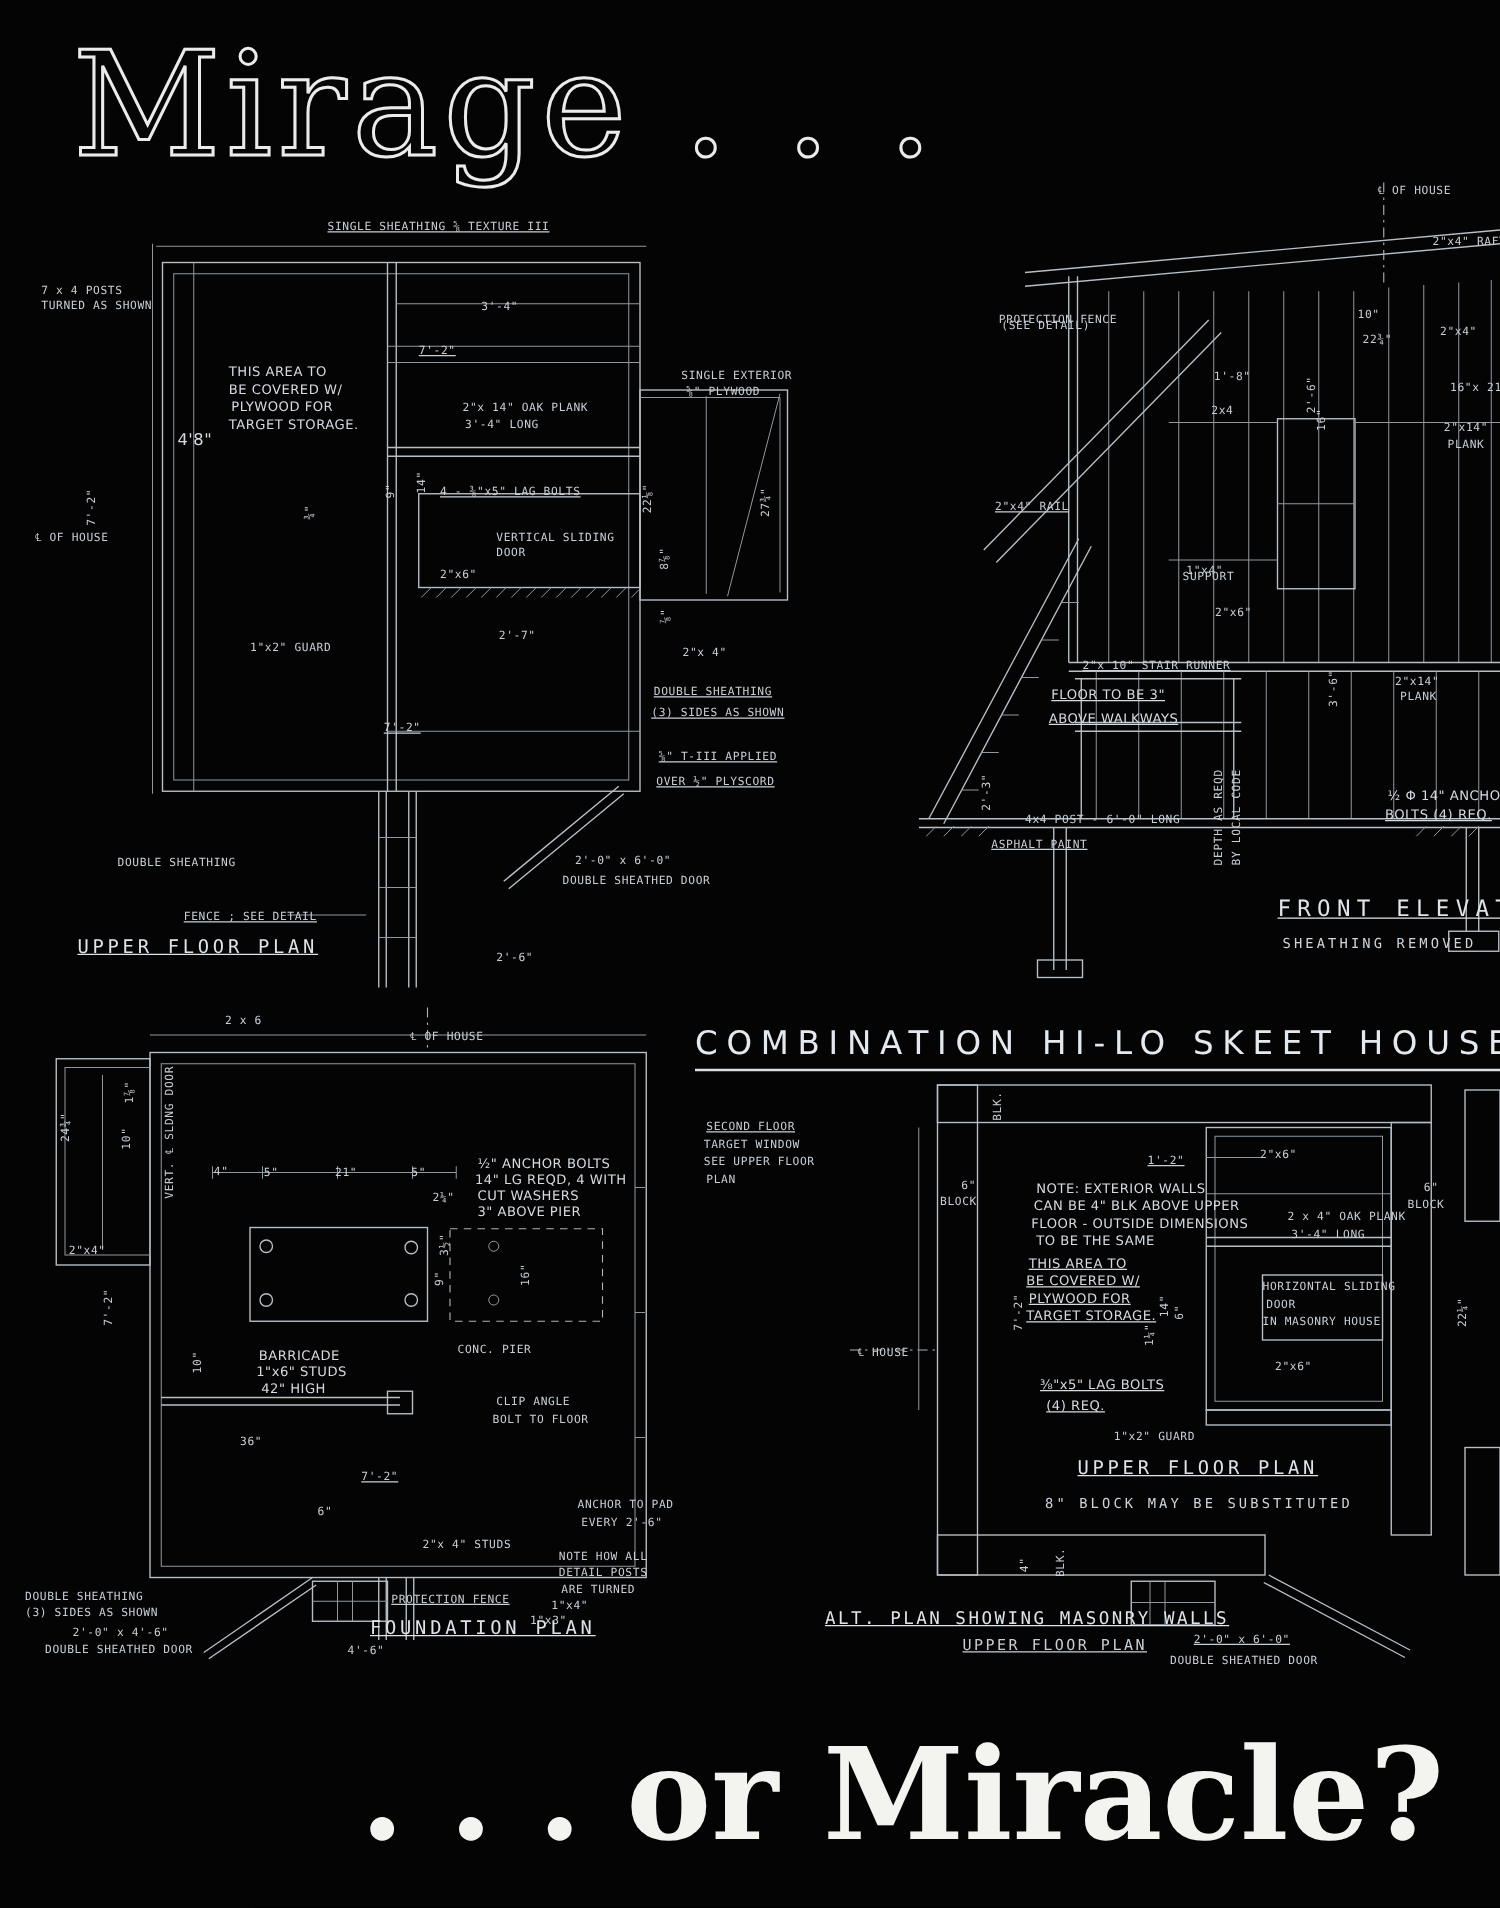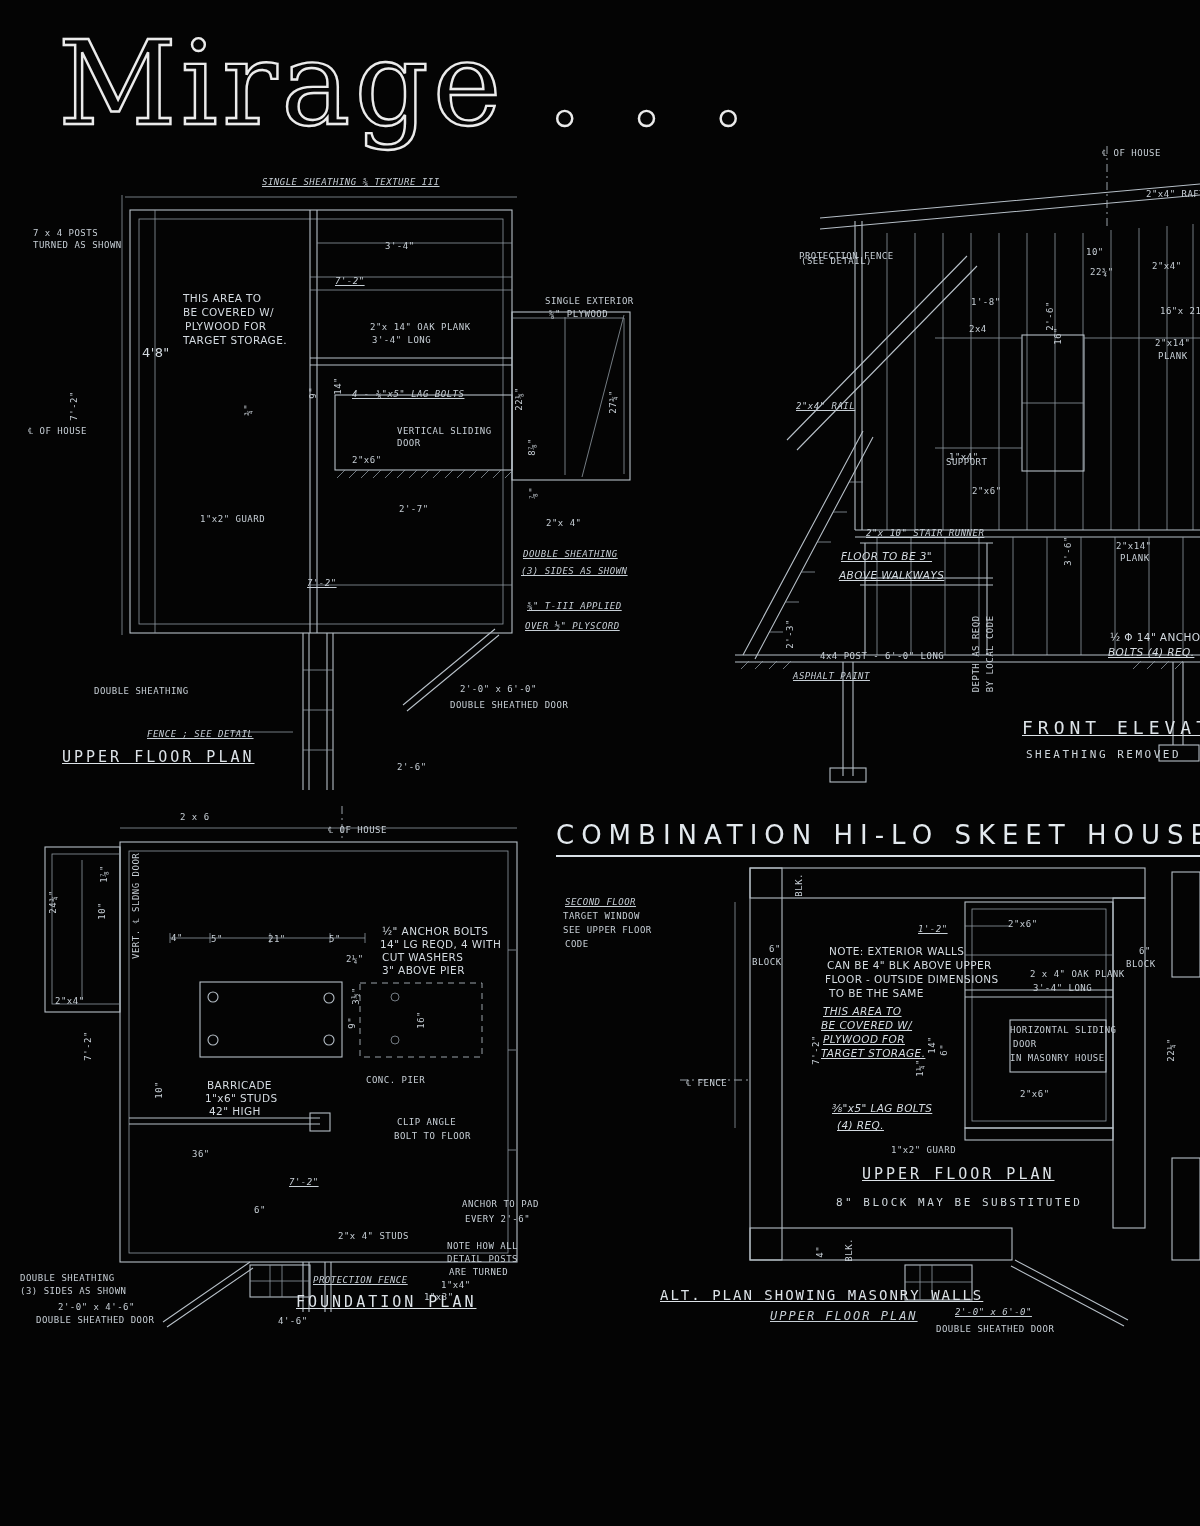--- a/index.html
+++ b/index.html
@@ -3,21 +3,21 @@
 <meta charset="utf-8">
 <style>
   html,body{margin:0;padding:0;background:#000;}
   #page{position:relative;width:1200px;height:1526px;background:#040404;overflow:hidden;
         font-family:"DejaVu Sans Mono",monospace;}
   
   .ann{position:absolute;font:9px/1.3 "DejaVu Sans Mono",monospace;color:#c7cfd6;
        letter-spacing:.5px;white-space:nowrap;}
   .hw{font-family:"DejaVu Sans",sans-serif;font-size:10.5px;color:#d4dbe1;letter-spacing:.4px;}
   .v{transform:rotate(-90deg);}
-  .u{text-decoration:underline;font-style:italic;}
+  .u{text-decoration:underline;}
   .strike{text-decoration:underline line-through;}
   .big{font-size:13px;}
   .cap{font-size:15px;letter-spacing:3px;color:#dde3e8;text-decoration:underline;}
   .cap-lg{font-size:18px;letter-spacing:5px;}
   .cap-md{font-size:14px;letter-spacing:2px;text-align:center;}
   .cap-sm{font-size:12px;letter-spacing:2px;}
   .sub{font-size:11px;letter-spacing:2.5px;color:#cdd5db;}
   
   #title-top{position:absolute;left:46px;top:2px;}
   #title-bottom{position:absolute;left:288px;top:1376px;font-family:"DejaVu Serif",serif;
@@ -248,21 +248,21 @@
   <div class="ann cap" style="left:296px;top:1293px">FOUNDATION PLAN</div>
   <div class="ann" style="left:278px;top:1316px">4'-6"</div>
   <div class="ann" style="left:20px;top:1273px">DOUBLE SHEATHING</div>
   <div class="ann" style="left:20px;top:1286px">(3) SIDES AS SHOWN</div>
   <div class="ann" style="left:58px;top:1302px">2'-0" x 4'-6"</div>
   <div class="ann" style="left:36px;top:1315px">DOUBLE SHEATHED DOOR</div>
 
   <div class="ann u" style="left:565px;top:897px">SECOND FLOOR</div>
   <div class="ann" style="left:563px;top:911px">TARGET WINDOW</div>
   <div class="ann" style="left:563px;top:925px">SEE UPPER FLOOR</div>
-  <div class="ann" style="left:565px;top:939px">CODE</div>
+  <div class="ann" style="left:565px;top:939px">PLAN</div>
   <div class="ann v" style="left:788px;top:879px">BLK.</div>
   <div class="ann u" style="left:918px;top:924px">1'-2"</div>
   <div class="ann" style="left:1008px;top:919px">2"x6"</div>
   <div class="ann" style="left:769px;top:944px">6"</div>
   <div class="ann" style="left:752px;top:957px">BLOCK</div>
   <div class="ann" style="left:1139px;top:946px">6"</div>
   <div class="ann" style="left:1126px;top:959px">BLOCK</div>
   <div class="ann hw" style="left:829px;top:945px">NOTE: EXTERIOR WALLS</div>
   <div class="ann hw" style="left:827px;top:959px">CAN BE 4" BLK ABOVE UPPER</div>
   <div class="ann hw" style="left:825px;top:973px">FLOOR - OUTSIDE DIMENSIONS</div>
@@ -278,24 +278,25 @@
   <div class="ann" style="left:1010px;top:1053px">IN MASONRY HOUSE</div>
   <div class="ann v" style="left:802px;top:1044px">7'-2"</div>
   <div class="ann v" style="left:924px;top:1039px">14"</div>
   <div class="ann v" style="left:912px;top:1062px">1¼"</div>
   <div class="ann v" style="left:939px;top:1044px">6"</div>
   <div class="ann v" style="left:1160px;top:1044px">22¼"</div>
   <div class="ann" style="left:1020px;top:1089px">2"x6"</div>
   <div class="ann hw u" style="left:832px;top:1102px">⅜"x5" LAG BOLTS</div>
   <div class="ann hw u" style="left:837px;top:1119px">(4) REQ.</div>
   <div class="ann" style="left:891px;top:1145px">1"x2" GUARD</div>
-  <div class="ann" style="left:686px;top:1078px">℄ FENCE</div>
+  <div class="ann" style="left:686px;top:1078px">℄ HOUSE</div>
   <div class="ann cap" style="left:862px;top:1165px">UPPER FLOOR PLAN</div>
   <div class="ann sub" style="left:836px;top:1196px">8" BLOCK MAY BE SUBSTITUTED</div>
   <div class="ann v" style="left:838px;top:1244px">BLK.</div>
   <div class="ann v" style="left:815px;top:1246px">4"</div>
   <div class="ann cap cap-md" style="left:660px;top:1286px">ALT. PLAN SHOWING MASONRY WALLS</div>
   <div class="ann u cap-sm" style="left:770px;top:1309px">UPPER FLOOR PLAN</div>
   <div class="ann u" style="left:955px;top:1307px">2'-0" x 6'-0"</div>
   <div class="ann" style="left:936px;top:1324px">DOUBLE SHEATHED DOOR</div>
 
+  <div id="title-bottom">. . . or Miracle?</div>
 
 </div>
 
 </body></html>

